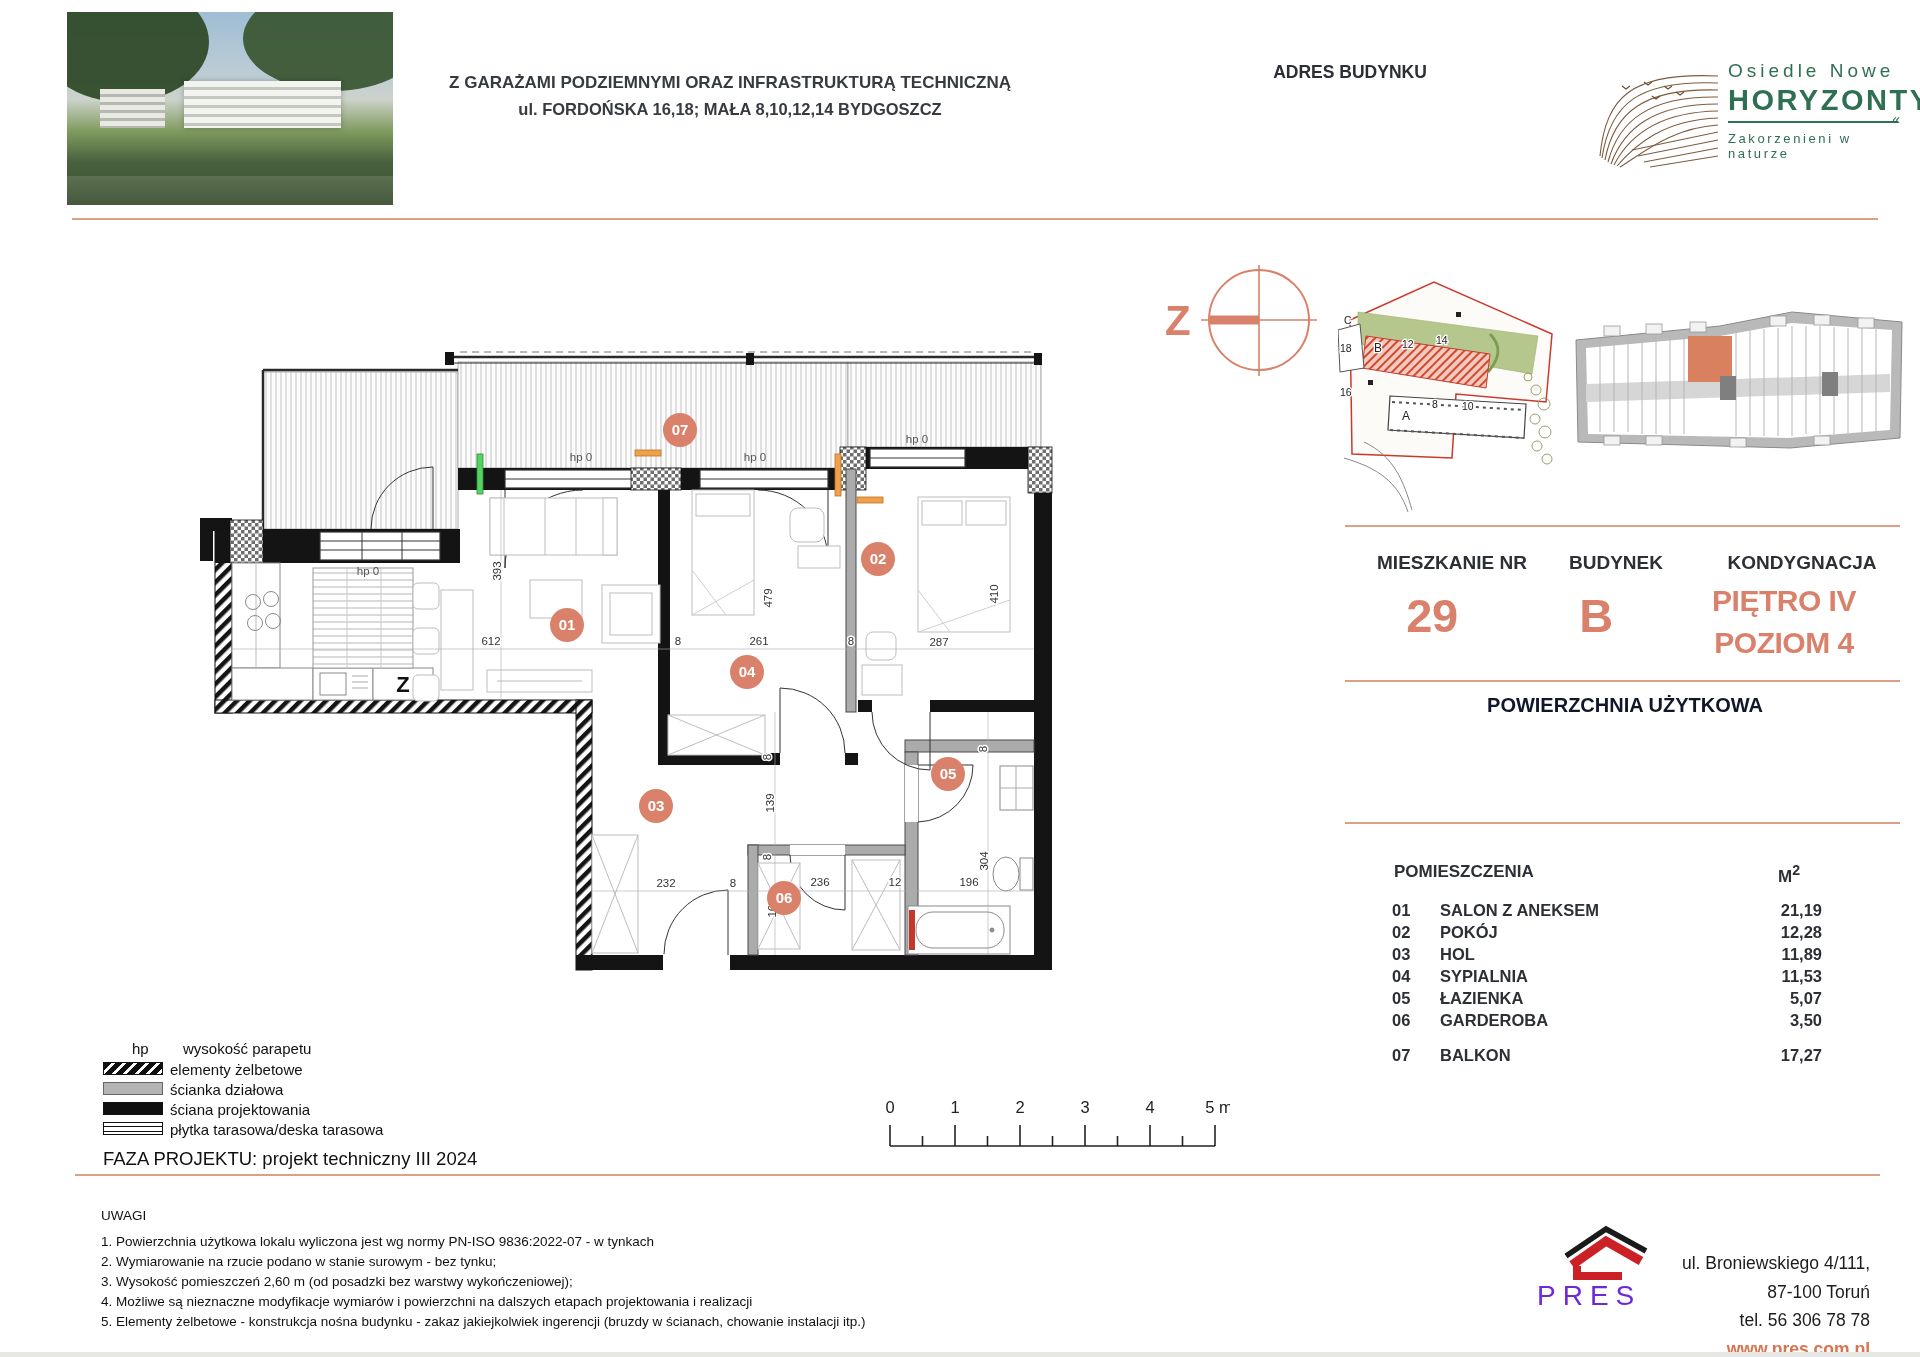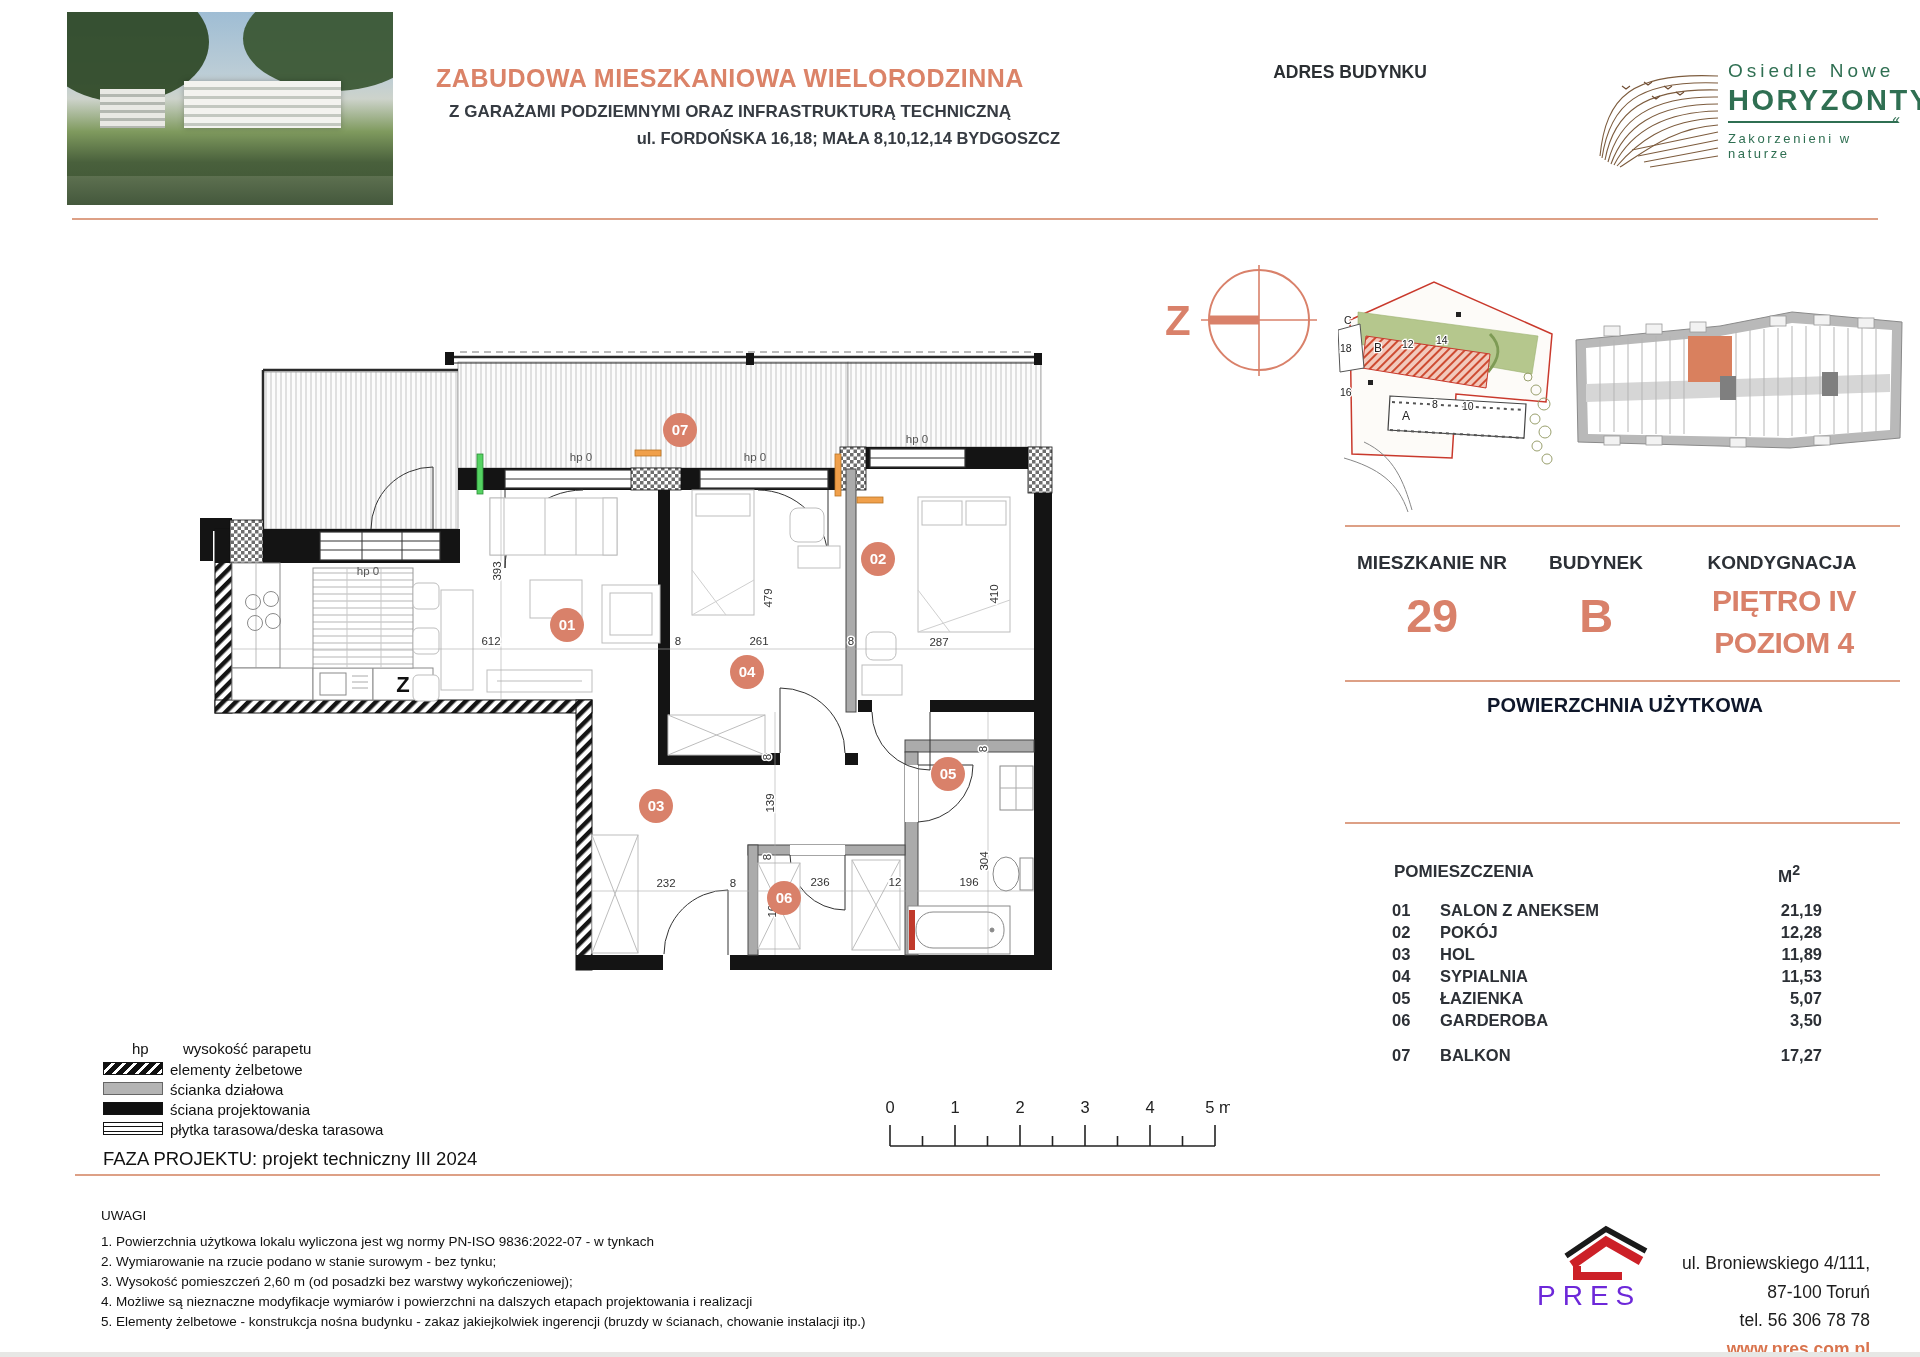--- a/index.html
+++ b/index.html
@@ -12,35 +12,35 @@
   .photo .blob1{position:absolute;left:-28px;top:-30px;width:170px;height:120px;border-radius:50%;background:#2c4724;opacity:.92;}
   .photo .blob2{position:absolute;right:-30px;top:-26px;width:180px;height:105px;border-radius:50%;background:#35522c;opacity:.9;}
   .photo .bldg{position:absolute;left:36%;top:36%;width:48%;height:24%;
                background:repeating-linear-gradient(180deg,#f3f3ef 0 6px,#c3c8c0 6px 9px);box-shadow:0 0 6px rgba(0,0,0,.25);}
   .photo .bldg2{position:absolute;left:10%;top:40%;width:20%;height:20%;
                background:repeating-linear-gradient(180deg,#e9e9e4 0 5px,#b4b8b1 5px 8px);}
   .photo .water{position:absolute;left:0;bottom:0;width:100%;height:15%;background:linear-gradient(#5d7050,#44583c);}
   .title-block{position:absolute;left:400px;top:64px;width:660px;text-align:center;}
   .title-1{font-size:25px;font-weight:700;letter-spacing:.5px;color:#DB8368;}
   .title-2{font-size:17px;font-weight:700;color:#363b42;margin-top:9px;}
-  .title-3{font-size:16.5px;font-weight:700;color:#363b42;margin-top:7px;text-align:right;}
+  .title-3{font-size:16.5px;font-weight:700;color:#363b42;margin-top:7px;}
   .addr-block{position:absolute;left:1180px;top:62px;width:340px;text-align:center;}
   .addr-label{font-size:17.5px;font-weight:700;color:#2b2f33;}
   .addr-value{font-size:36px;font-weight:700;letter-spacing:1px;color:#DB8368;margin-top:10px;}
   .logo{position:absolute;left:1592px;top:52px;width:300px;}
   .logo-art{position:absolute;left:0;top:4px;}
   .logo-text{position:absolute;left:136px;top:8px;width:170px;color:#2F6F52;}
   .logo-line1{font-size:19px;letter-spacing:4px;font-weight:500;}
   .logo-line2{font-size:29px;letter-spacing:2.5px;font-weight:600;margin-top:2px;}
   .logo-rule{margin-top:4px;height:2px;background:#2F6F52;position:relative;}
   .logo-rule:after{content:"«";position:absolute;right:-2px;top:-10px;color:#2F6F52;font-size:14px;}
   .logo-tag{font-size:13px;letter-spacing:2.6px;margin-top:8px;font-weight:500;}
   .rule{position:absolute;background:#DDA086;height:2px;}
   
-  .col-label{position:absolute;font-size:19px;font-weight:700;color:#2c3036;transform:translateX(-50%);white-space:nowrap;}
+  .col-label{position:absolute;font-size:19px;font-weight:700;color:#2c3036;transform:translateX(-50%);white-space:nowrap;margin-left:20px;}
   .big-val{position:absolute;font-size:47px;font-weight:700;color:#D9816A;transform:translateX(-50%);letter-spacing:-.5px;white-space:nowrap;}
   .mid-val{position:absolute;font-size:30px;font-weight:700;color:#D9816A;transform:translateX(-50%);white-space:nowrap;letter-spacing:-.5px;}
   .area-label{position:absolute;font-size:20px;font-weight:700;color:#0f172a;transform:translateX(-50%);white-space:nowrap;}
   .area-value{position:absolute;font-size:55px;font-weight:700;color:#D9816A;transform:translateX(-50%);white-space:nowrap;}
   .area-value sup{font-size:28px;}
   .tbl-head{position:absolute;font-size:17px;font-weight:700;color:#2c3036;}
   .room-row{position:absolute;font-size:16.5px;font-weight:700;color:#2c3036;width:430px;}
   .room-no{position:absolute;left:0;}
   .room-name{position:absolute;left:48px;}
   .room-area{position:absolute;right:0;text-align:right;}
@@ -68,21 +68,20 @@
 
   <div class="photo">
     <div class="blob1"></div>
     <div class="blob2"></div>
     <div class="bldg"></div>
     <div class="bldg2"></div>
     <div class="water"></div>
   </div>
 
   <div class="title-block">
-    <div class="title-1">ZABUDOWA MIESZKANIOWA WIELORODZINNA</div>
     <div class="title-2">Z GARAŻAMI PODZIEMNYMI ORAZ INFRASTRUKTURĄ TECHNICZNĄ</div>
     <div class="title-3">ul. FORDOŃSKA 16,18; MAŁA 8,10,12,14 BYDGOSZCZ</div>
   </div>
 
   <div class="addr-block">
     <div class="addr-label">ADRES BUDYNKU</div>
   </div>
 
   <div class="logo">
     <svg class="logo-art" width="130" height="112" viewBox="0 0 130 112">

